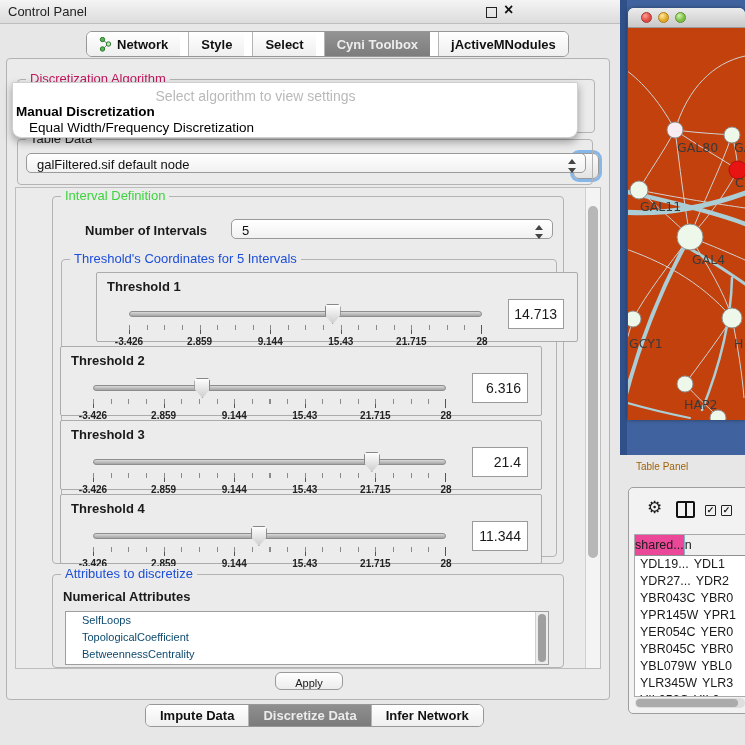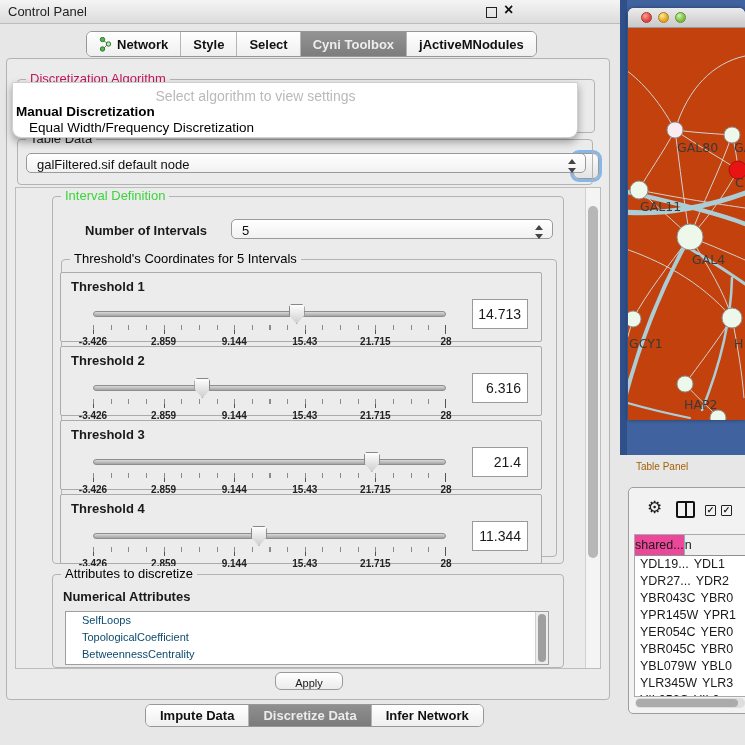--- a/index.html
+++ b/index.html
@@ -9,35 +9,35 @@
 
   
   .titlebar { position:absolute; left:0; top:0; width:620px; height:24px;
     background:linear-gradient(#f4f4f4,#dcdcdc); border-bottom:1px solid #bdbdbd; }
   .titlebar .title { position:absolute; left:8px; top:4px; font-size:13px; color:#222; }
   .float-box { position:absolute; left:486px; top:7px; width:11px; height:11px; border:1.5px solid #222; }
   .close-x { position:absolute; left:504px; top:1px; font-size:16px; font-weight:bold; color:#111; cursor:default; }
 
   
   .top-tabs { position:absolute; left:86px; top:31px; height:26px; display:flex;
-    border:1px solid #979797; border-radius:6px; overflow:hidden; background:#fff; }
+    border:1px solid #979797; border-radius:6px; overflow:hidden; background:#fff;gap:8px; }
   .seg { display:flex; align-items:center; justify-content:center; gap:5px;
     padding:0 12px; font-size:13px; font-weight:bold; color:#111;
     background:linear-gradient(#ffffff,#efefef); border-left:1px solid #b5b5b5; }
   .seg:first-child { border-left:none; }
   .seg.sel { background:linear-gradient(#939393,#7d7d7d); color:#ededed; }
 
   
   .main-panel { position:absolute; left:6px; top:58px; width:604px; height:642px;
     border:1px solid #b3b3b3; border-radius:4px; background:#ebebeb; }
 
   .group { position:absolute; border:1px solid #b3b3b3; border-radius:4px; }
   .legend { position:absolute; top:-9px; left:8px; background:#ebebeb; padding:0 4px; font-size:13px; }
   .legend.green { color:#3cd43c; }
-  .legend.blue { color:#000000; }
+  .legend.blue { color:#1d4ed8; }
   .legend.faded { color:#be185d; }
 
   
   .combo-frag { position:absolute; left:566px; top:94px; width:26px; height:26px;
     border-radius:6px; background:linear-gradient(#fdfdfd,#e3e3e3);
     border:1px solid #9a9a9a; box-shadow:0 0 0 3px #85b7e8; }
 
   
   .algo-popup { position:absolute; left:12px; top:82px; width:566px; height:56px;
     background:#fff; border:1px solid #cfcfcf; border-radius:0 0 9px 9px;
@@ -207,21 +207,21 @@
             <i class="up"></i>
             <i class="dn"></i>
           </span>
       </div>
 
       <div class="group" style="left:8px; top:62px; width:496px; height:298px;">
         <span class="legend blue">Threshold's Coordinates for 5 Intervals</span>
       </div>
     </div>
 
-    <div class="tblock" style="top:84px;">
+    <div class="tblock" style="top:84px;margin-left:36px;">
       <div class="tlabel">Threshold 1</div>
       <div class="slider">
         <div class="track"></div>
         <div class="ticks"></div>
         <div class="handle" style="left:57.7%"></div>
         <span class="tl" style="left:0%">-3.426</span>
         <span class="tl" style="left:20%">2.859</span>
         <span class="tl" style="left:40%">9.144</span>
         <span class="tl" style="left:60%">15.43</span>
         <span class="tl" style="left:80%">21.715</span>

